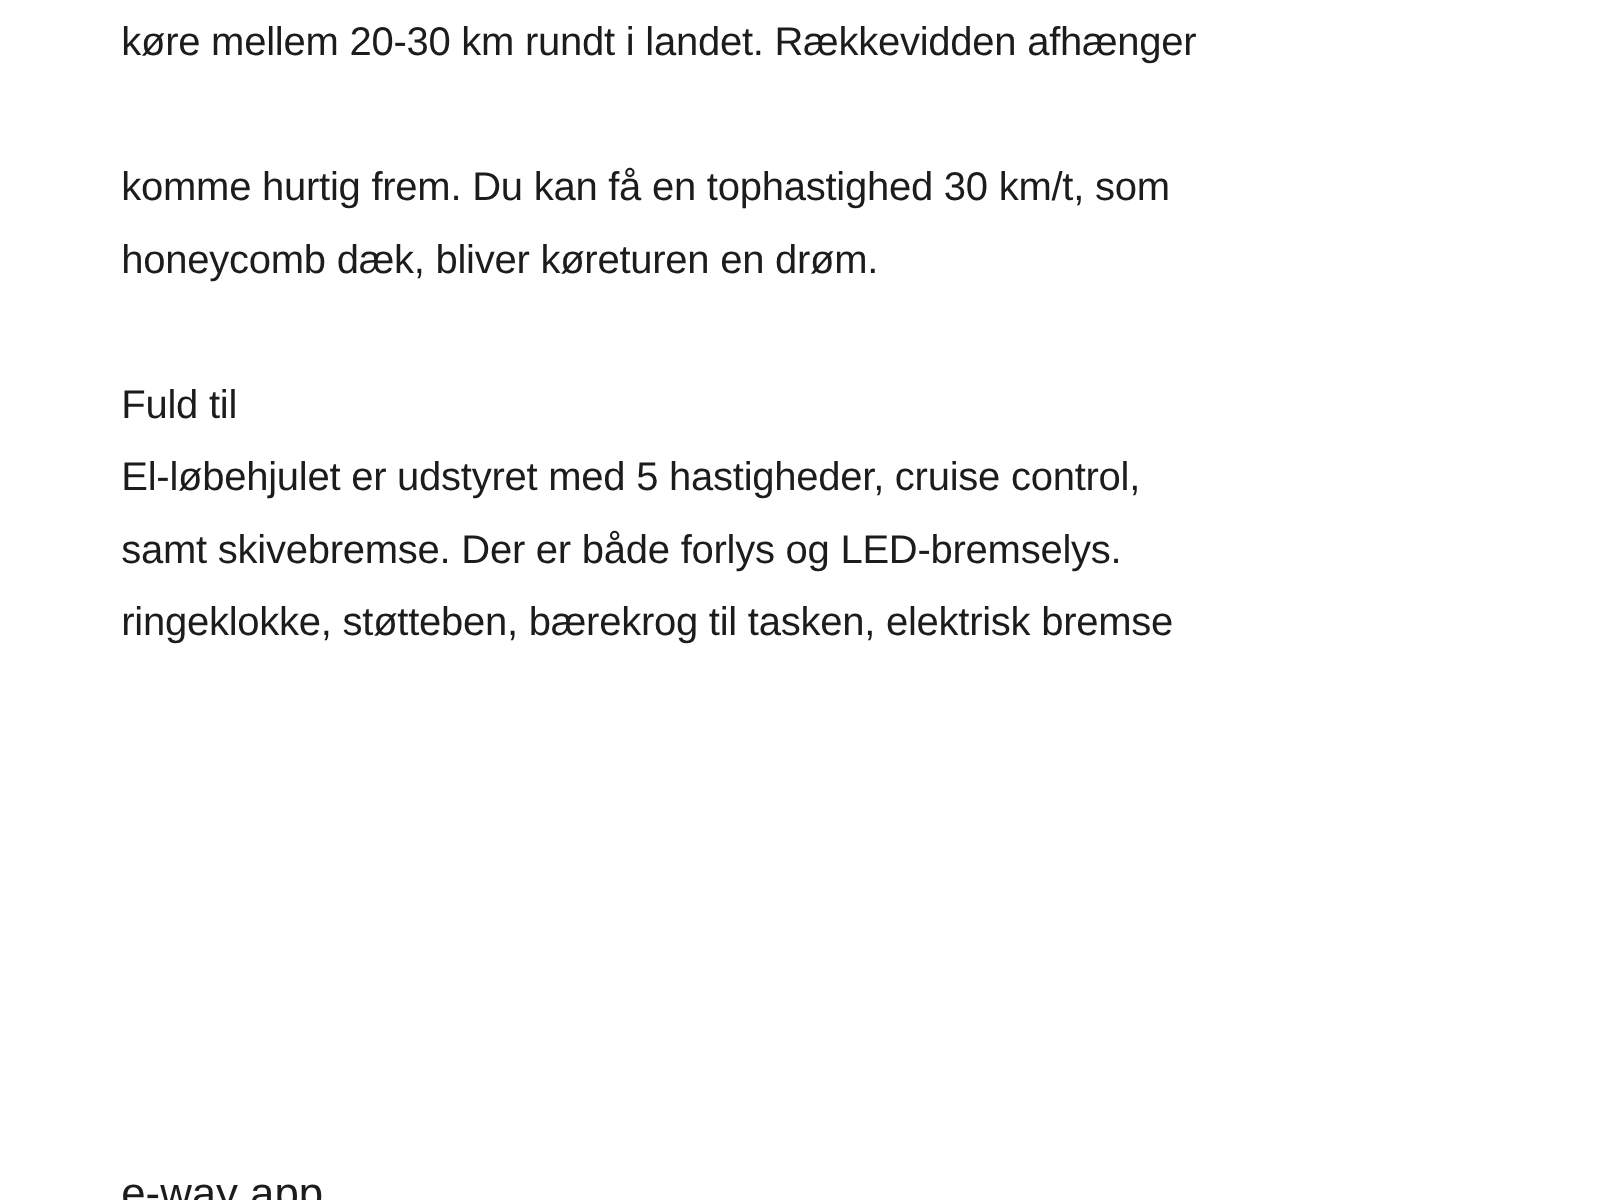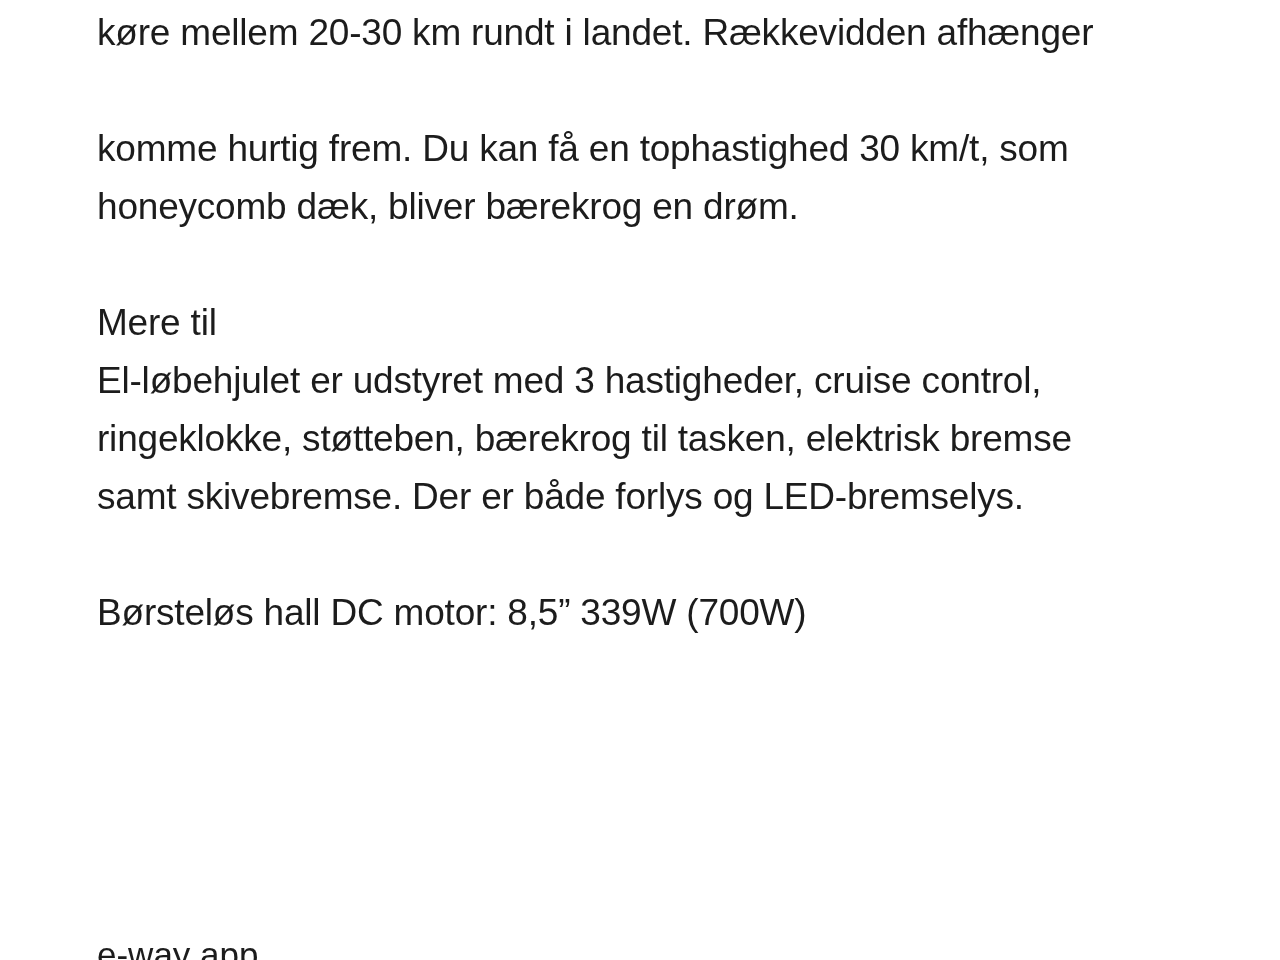--- a/index.html
+++ b/index.html
@@ -15,21 +15,21 @@
     font-family: "Liberation Sans", "DejaVu Sans", sans-serif;
     color: #1c1c1c;
   }
   .content {
     position: absolute;
     left: 97px;
     top: 4px;
     width: 1120px;
   }
   .line {
-    font-size: 37px;
+    font-size: 32px;
     line-height: 58px;
     height: 58px;
     white-space: nowrap;
     letter-spacing: -0.2px;
   }
   .gap {
     height: 58px;
   }
   .cut {
     position: absolute;
@@ -41,25 +41,24 @@
   }
 </style>
 </head>
 <body>
 
 <div class="content">
   <div class="line">køre mellem 20-30 km rundt i landet. Rækkevidden afhænger</div>
   <div class="gap"></div>
 
   <div class="line">komme hurtig frem. Du kan få en tophastighed 30 km/t, som</div>
-  <div class="line">honeycomb dæk, bliver bærekrog en drøm.</div>
+  <div class="line">honeycomb dæk, bliver køreturen en drøm.</div>
   <div class="gap"></div>
 
-  <div class="line">Mere til</div>
-  <div class="line">El-løbehjulet er udstyret med 3 hastigheder, cruise control,</div>
+  <div class="line">Fuld til</div>
+  <div class="line">El-løbehjulet er udstyret med 5 hastigheder, cruise control,</div>
+  <div class="line">samt skivebremse. Der er både forlys og LED-bremselys.</div>
   <div class="line">ringeklokke, støtteben, bærekrog til tasken, elektrisk bremse</div>
-  <div class="line">samt skivebremse. Der er både forlys og LED-bremselys.</div>
   <div class="gap"></div>
 
-  <div class="line">Børsteløs hall DC motor: 8,5” 339W (700W)</div>
 </div>
 
 <div class="cut">e-way app</div>
 
 </body></html>

